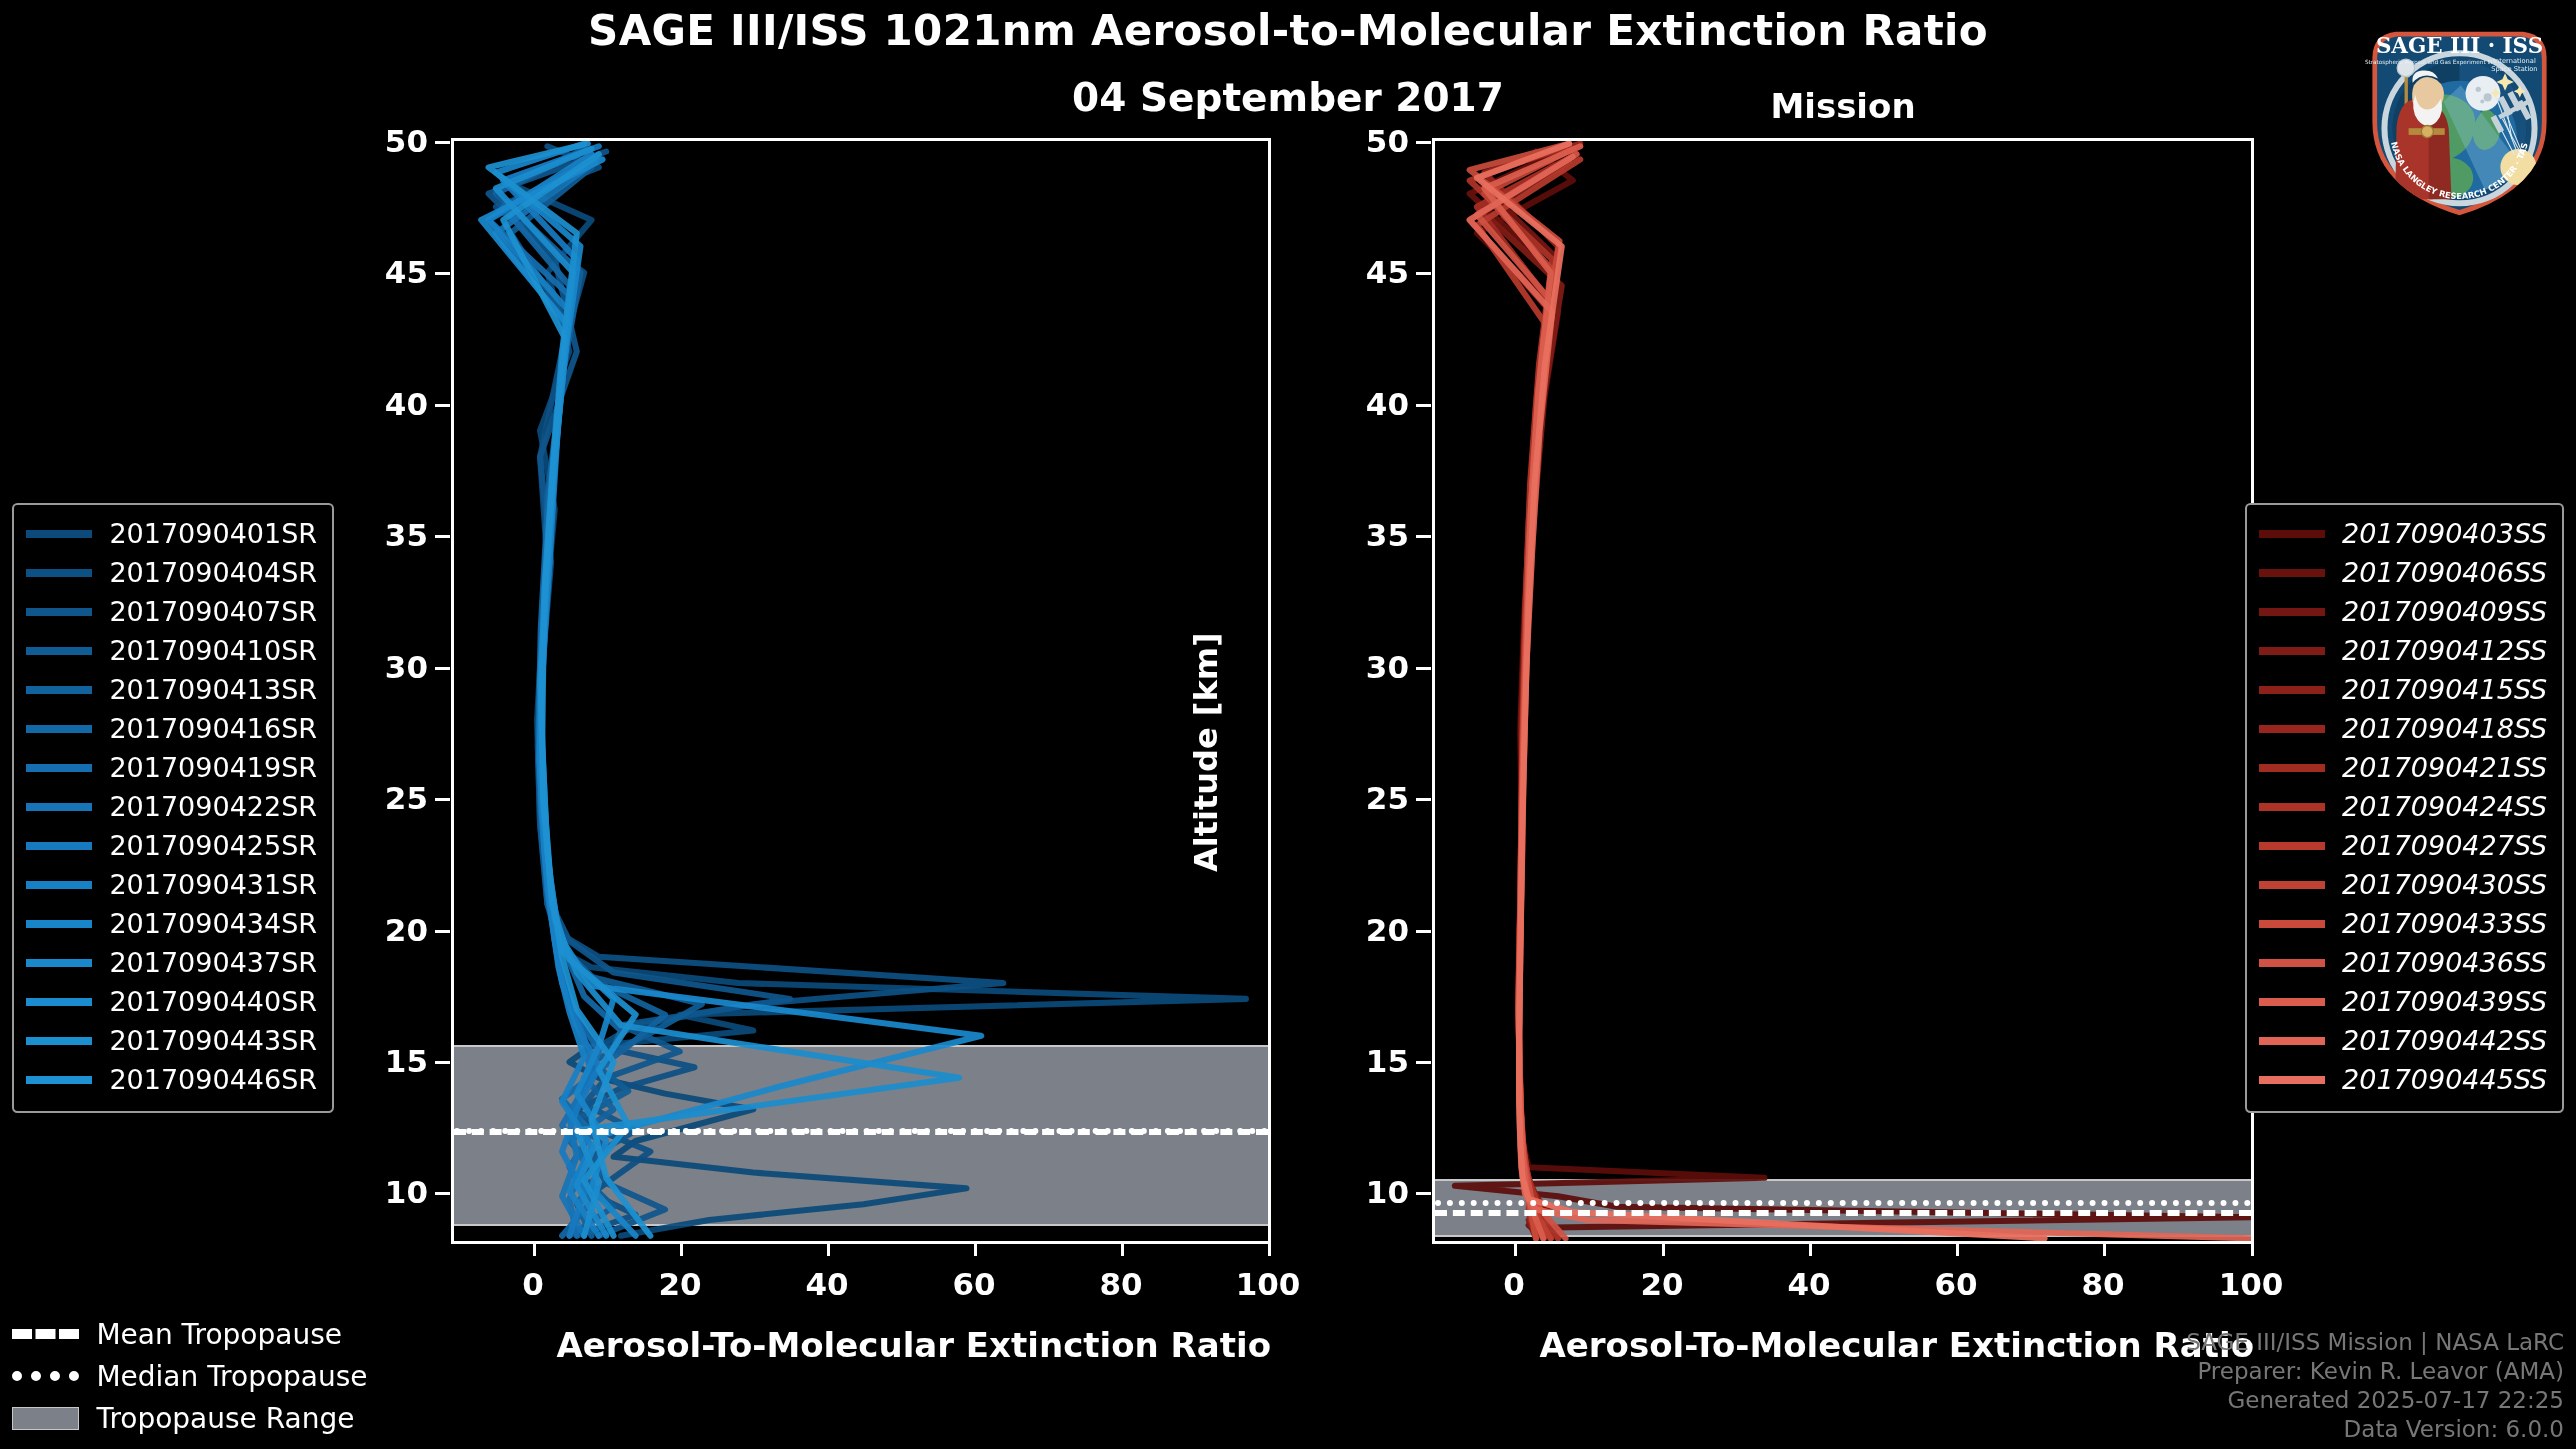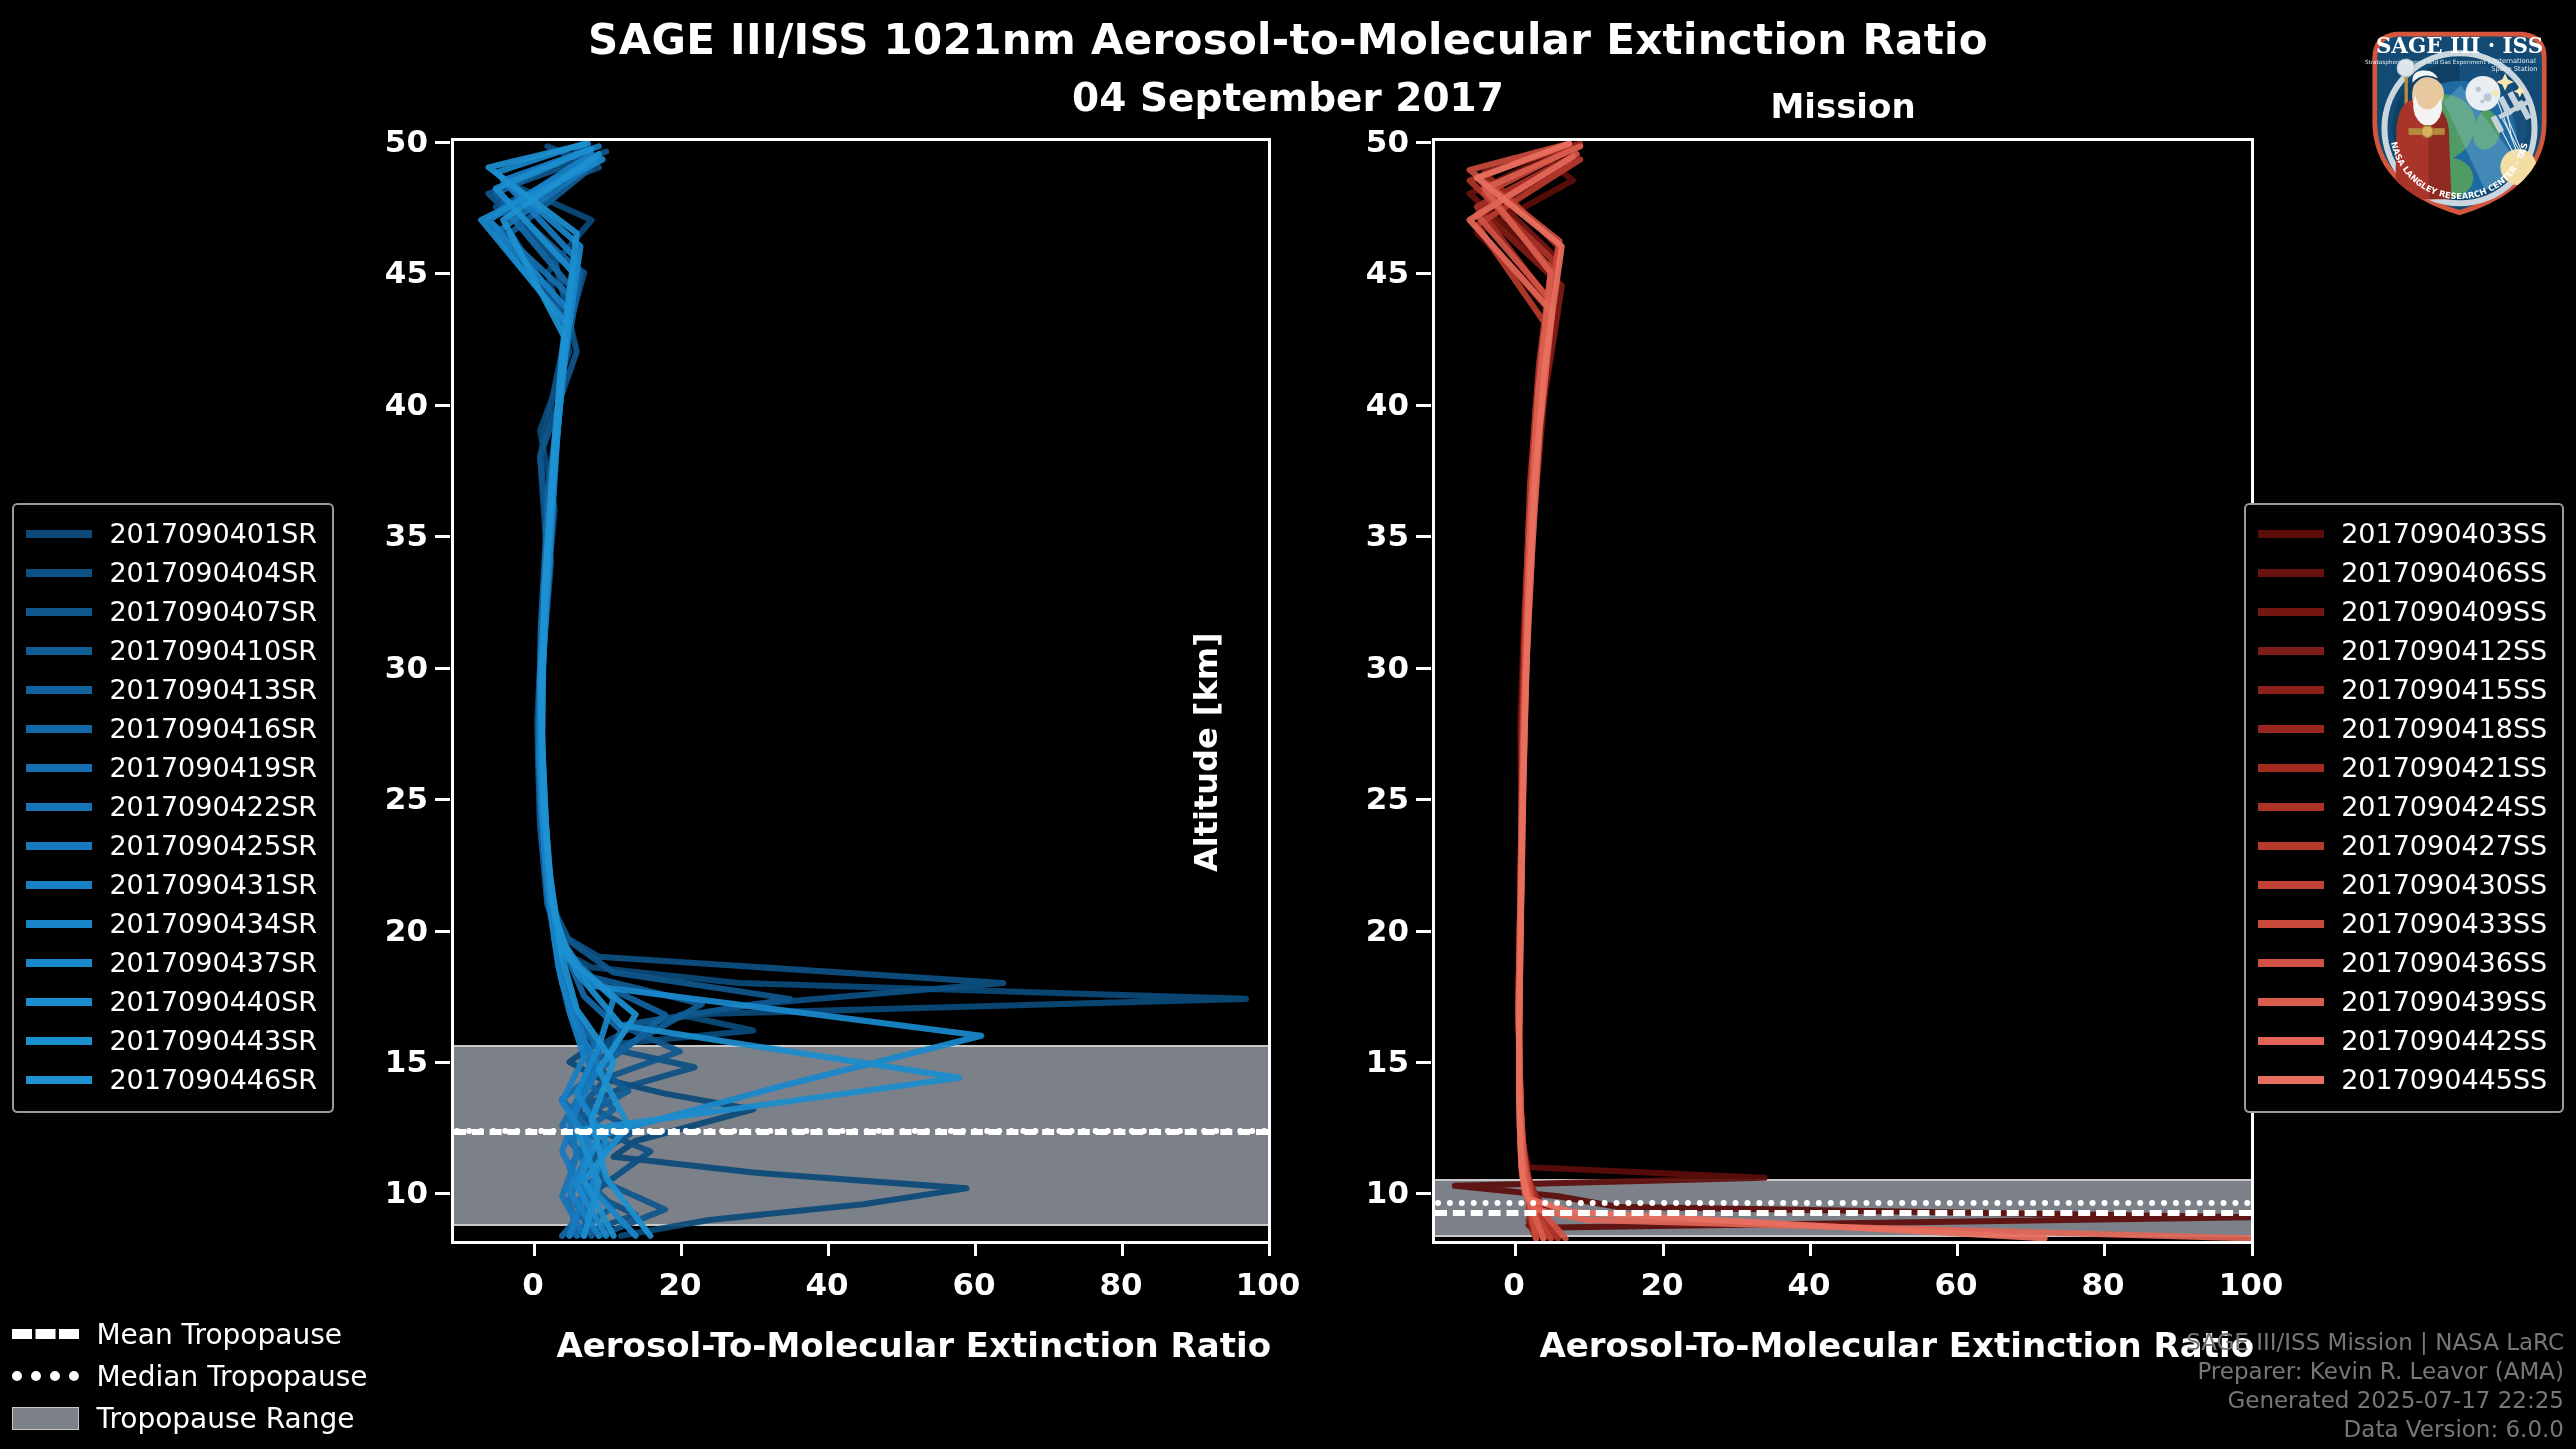--- a/index.html
+++ b/index.html
@@ -1,21 +1,21 @@
 <!DOCTYPE html>
 <html style="font-size:10.7px"><head>
 <meta charset="utf-8">
 <style>
   html,body{margin:0;padding:0;background:#000;}
   body{width:2576px;height:1449px;overflow:hidden;
        font-family:"DejaVu Sans","Liberation Sans",sans-serif;color:#fff;}
   .root{position:relative;width:2576px;height:1449px;background:#000;}
 
   
-  .main-title{position:absolute;left:0;top:15px;width:2576px;text-align:center;
+  .main-title{position:absolute;left:0;top:6px;width:2576px;text-align:center;
     font-size:42px;font-weight:bold;letter-spacing:0.3px;}
   .date-title{position:absolute;left:0;top:75px;width:2576px;text-align:center;
     font-size:39px;font-weight:bold;}
   .panel-title{position:absolute;font-size:34px;font-weight:bold;}
   #sunrise-title{left:451px;width:820px;text-align:center;top:86px;}
   #sunset-title{left:1432px;width:822px;text-align:center;top:86px;}
 
   
   .plot{position:absolute;top:138px;height:1106px;border:3.4px solid #fff;
         background:#000;box-sizing:border-box;overflow:hidden;}
@@ -42,21 +42,21 @@
   .xlabel{position:absolute;font-size:34px;font-weight:bold;text-align:right;}
 
   
   .legend{position:absolute;border:2px solid #9a9a9a;border-radius:5.4px;
           background:#000;padding:9.4px 14.8px 12px 12px;}
   .legend-row{display:flex;align-items:center;height:39px;}
   .legend-swatch{width:66px;height:7.4px;margin-right:17.4px;flex:none;}
   .legend-label{font-size:27px;white-space:nowrap;}
   #legend-sunrise{left:12px;top:503px;}
   #legend-sunset{right:12px;top:503px;}
-  #legend-sunset .legend-row{justify-content:flex-end;}
+  #legend-sunset .legend-row{justify-content:flex-end;font-style:italic;}
   #legend-sunset .legend-swatch{order:1;margin-right:0;margin-left:0;}
   #legend-sunset .legend-label{order:2;margin-left:17.4px;}
 
   
   #tropo-key{position:absolute;left:12px;top:1313px;}
   .key-row{display:flex;align-items:center;height:42px;}
   .key-mark{width:67px;margin-right:17.4px;flex:none;display:flex;
             align-items:center;justify-content:center;height:23px;}
   .key-dash{width:67px;height:0;border-top:10.7px dashed #fff;}
   .key-dot{width:67px;height:0;border-top:10.7px dotted #fff;}

